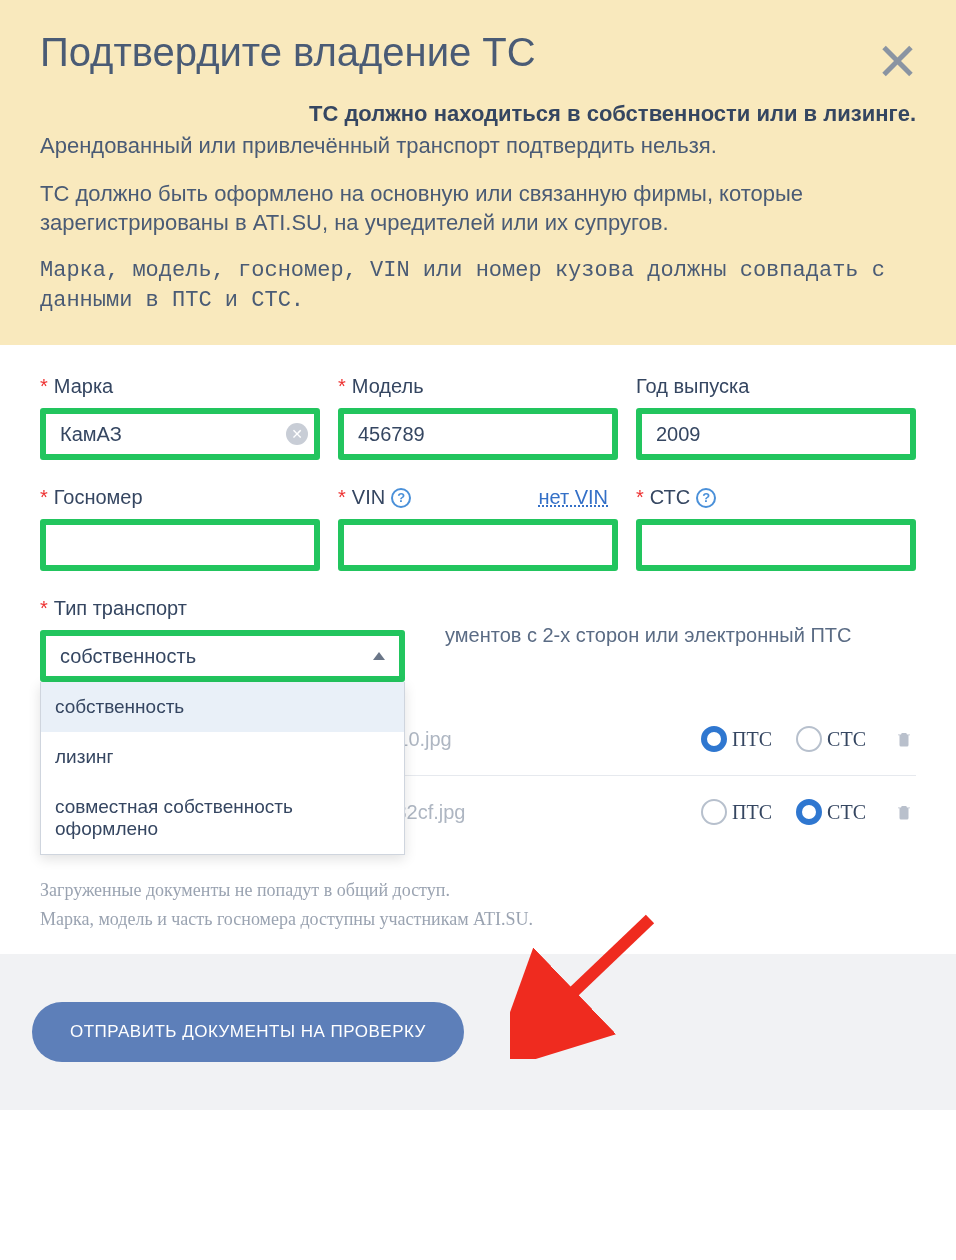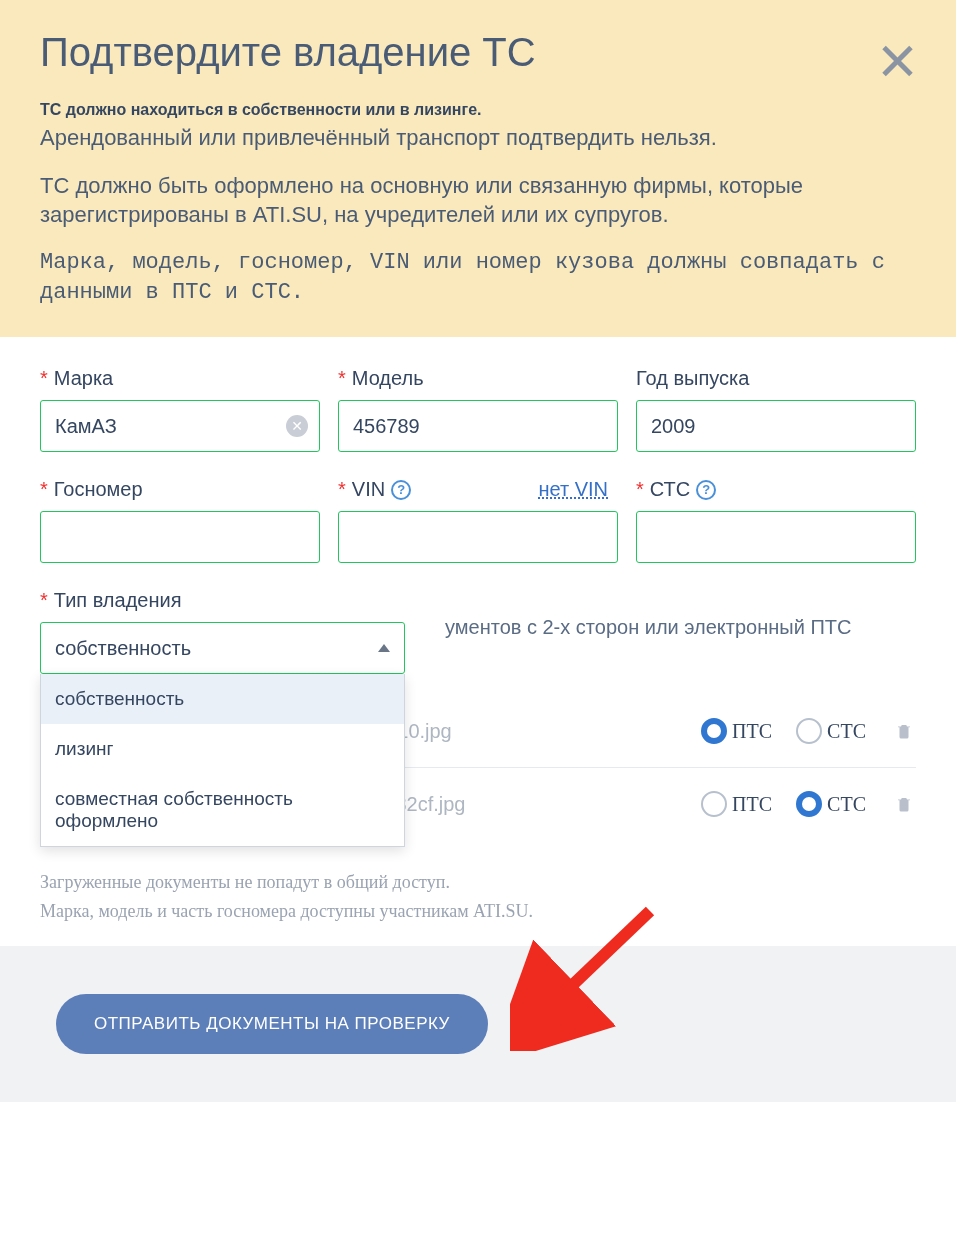--- a/index.html
+++ b/index.html
@@ -33,24 +33,25 @@
       position: absolute;
       left: 17px;
       top: 0;
       width: 5px;
       height: 38px;
       background: #8a94a2;
     }
     .close-x::before { transform: rotate(45deg); }
     .close-x::after { transform: rotate(-45deg); }
     .desc-bold {
-      font-size: 16px;
+      font-size: 22px;
       font-weight: 700;
       color: #354661;
       margin-bottom: 4px;
+      text-align: right;
     }
     .desc-para {
       font-size: 22px;
       color: #4a5b75;
       line-height: 1.35;
       margin-bottom: 18px;
     }
     .desc-para:last-child { margin-bottom: 0; font-family: Liberation Mono, monospace; }
     .form-section {
       padding: 30px 40px 20px 40px;
@@ -87,21 +88,21 @@
       margin-right: 10px;
       color: #3470c7;
       text-decoration: underline dotted;
       font-size: 20px;
       cursor: pointer;
     }
     .input-wrap { position: relative; }
     input.text-input, .select-input {
       width: 100%;
       height: 52px;
-      border: 1px solid #22c55e;
+      border: 6px solid #22c55e;
       border-radius: 3px;
       font-size: 20px;
       padding: 0 14px;
       color: #354661;
       background: #fff;
     }
     .input-disabled {
       background: #eef0f3;
       border: 1px solid #d5dae2;
     }
@@ -210,21 +211,21 @@
     }
     .fine-print {
       margin-top: 28px;
       font-size: 18px;
       color: #9aa3b1;
       line-height: 1.6;
       font-family: Liberation Serif, serif;
     }
     .footer-bar {
       background: #f1f2f4;
-      padding: 48px 40px 48px 56px;
+      padding: 48px 40px 48px 32px;
       position: relative;
     }
     .submit-btn {
       background: #5d7fb9;
       color: #fff;
       font-size: 17px;
       letter-spacing: 0.5px;
       border: none;
       border-radius: 32px;
       padding: 20px 38px;
@@ -300,21 +301,21 @@
         <span>СТС</span>
         <span class="help-icon">?</span>
       </div>
       <input class="text-input input-disabled" style="">
     </div>
   </div>
 
   <div style="margin-bottom: 40px;">
     <div class="label-line">
       <span class="req-star">*</span>
-      <span>Тип владения</span>
+      <span>Тип транспорт</span>
     </div>
     <div class="select-wrap">
       <div class="select-input">
         <span>собственность</span>
         <span class="arrow-up"></span>
       </div>
       <div class="dropdown">
         <div class="dropdown-item selected">собственность</div>
         <div class="dropdown-item">лизинг</div>
         <div class="dropdown-item">совместная собственность оформлено</div>

